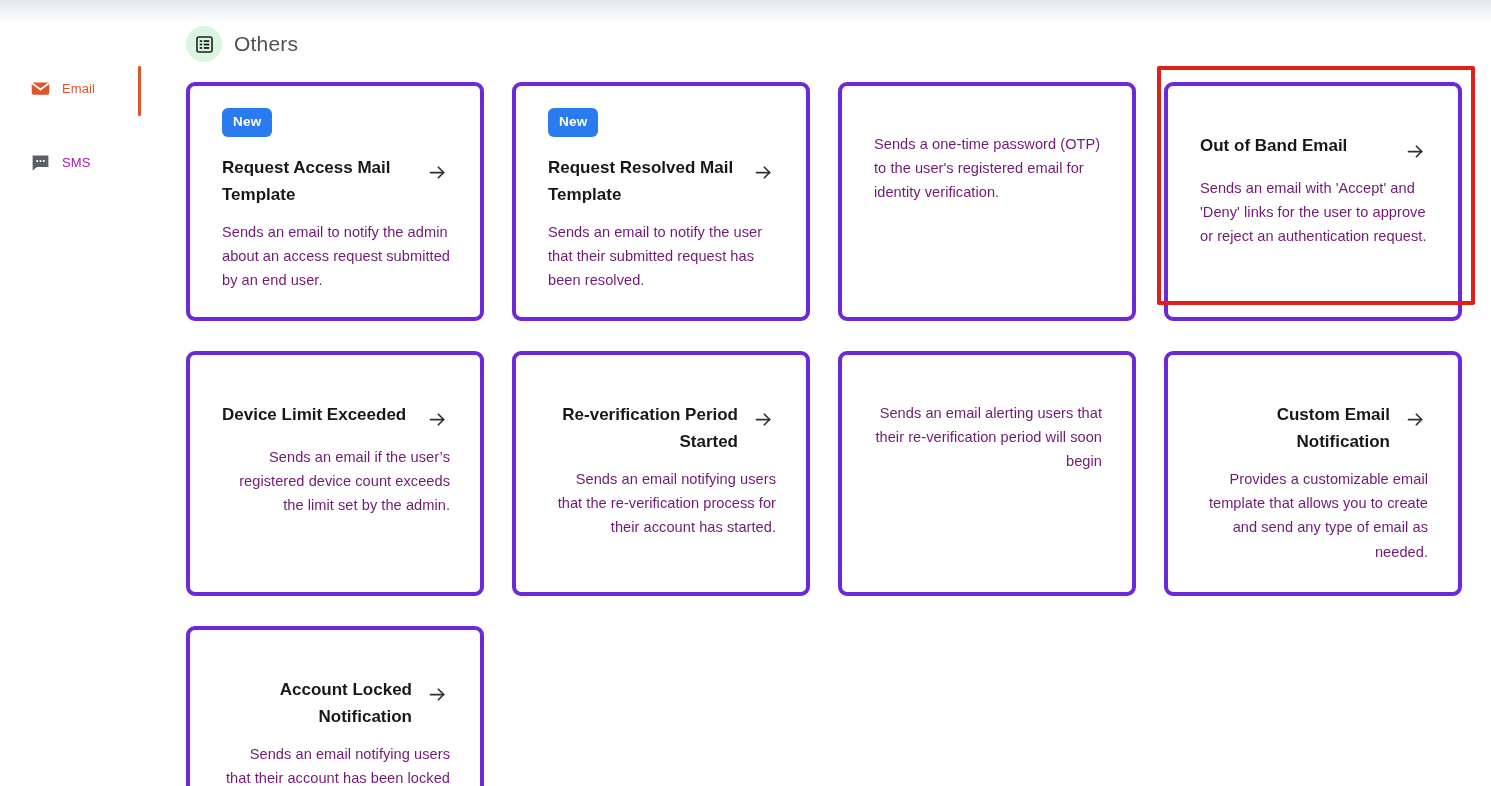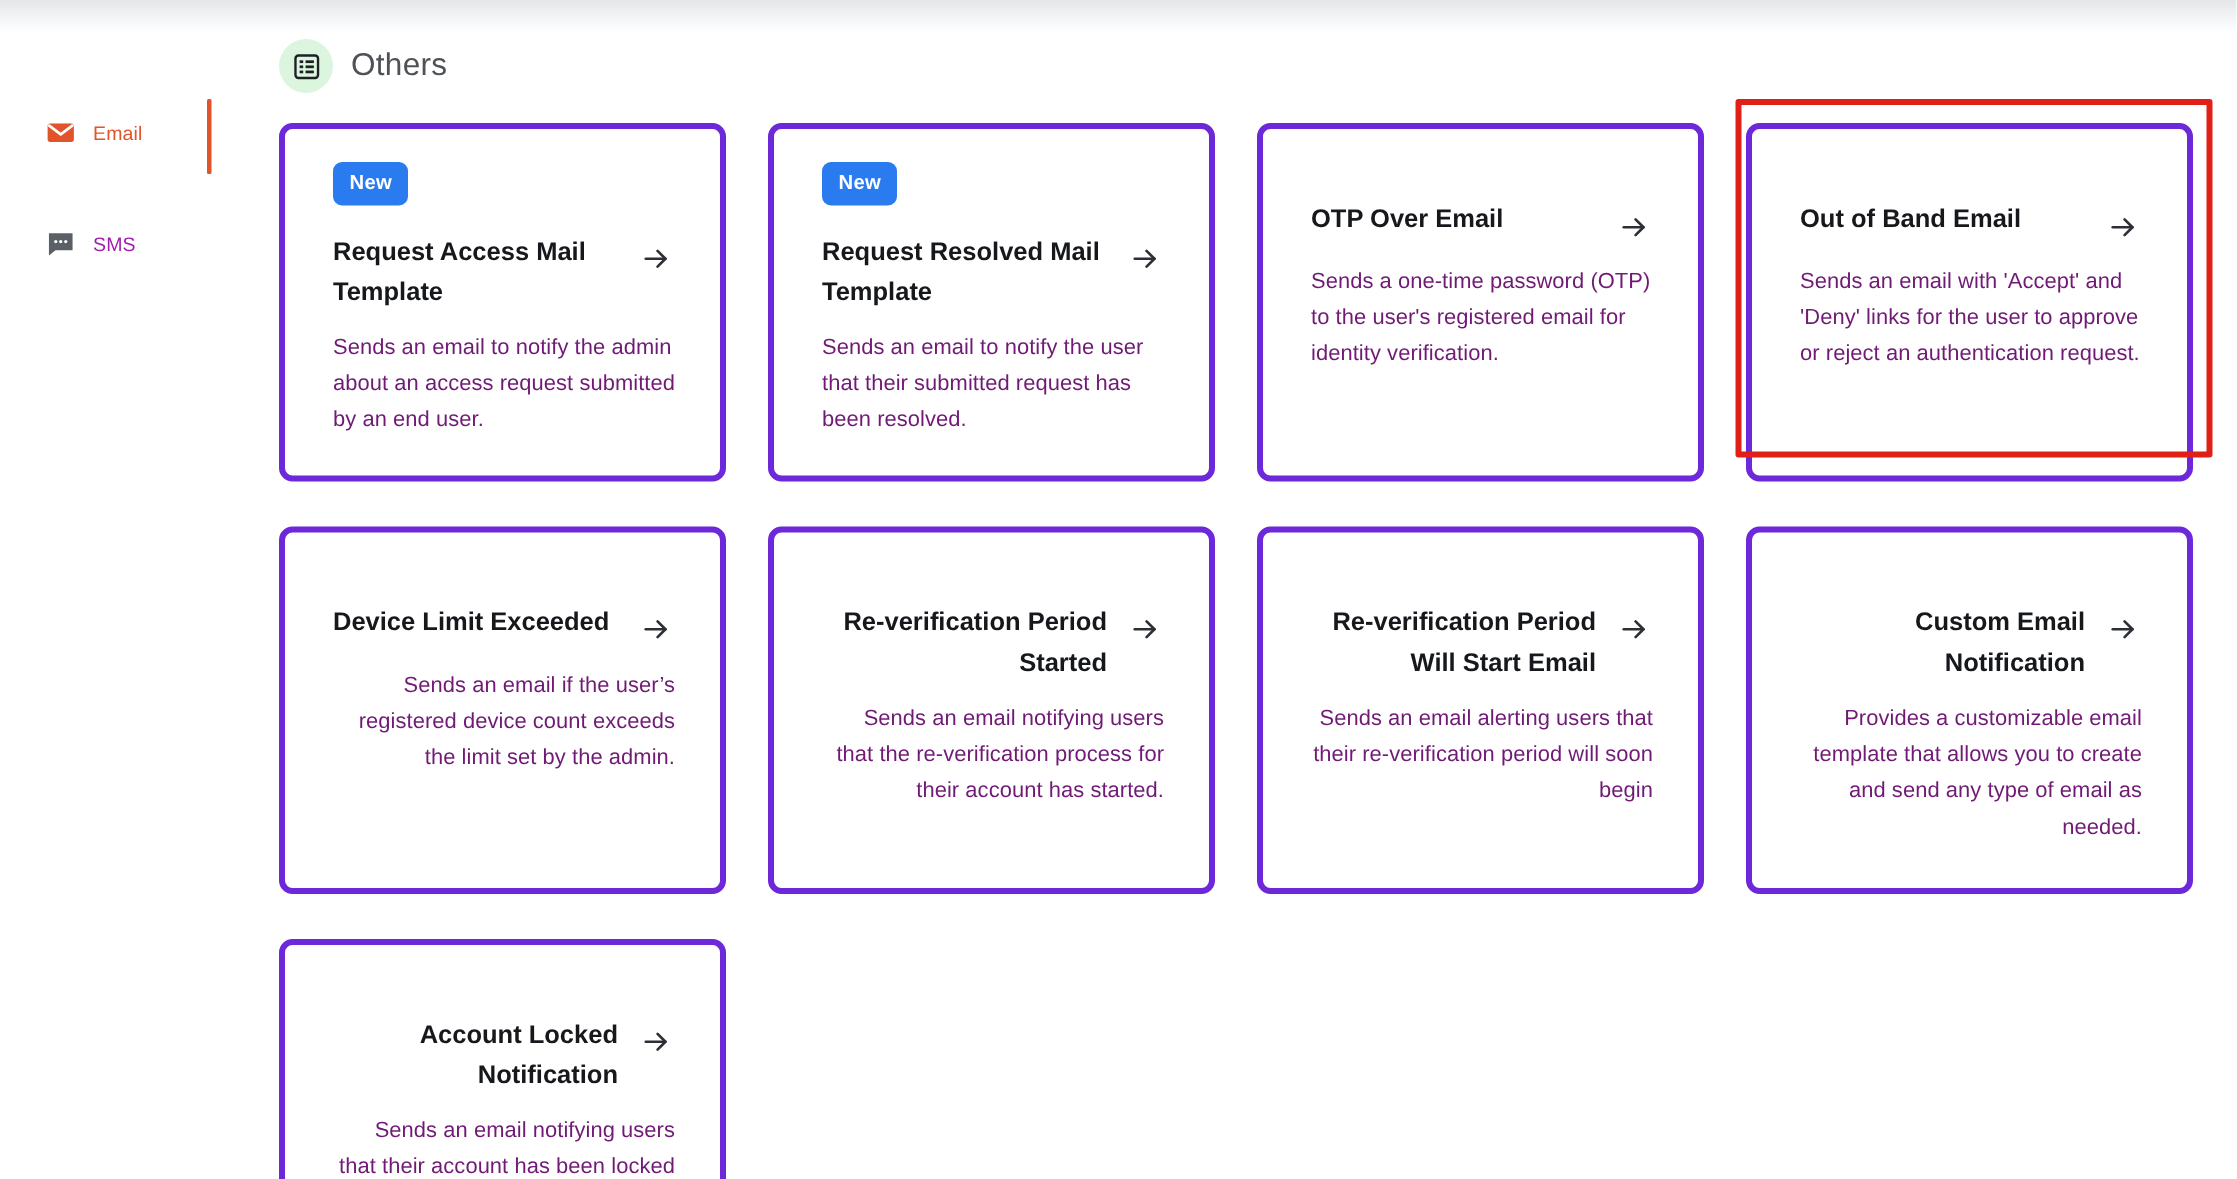--- a/index.html
+++ b/index.html
@@ -285,29 +285,20 @@
             <svg width="21" height="21" viewBox="0 0 24 24" fill="none" stroke="#2c2f35" stroke-width="2" stroke-linecap="round" stroke-linejoin="round">
               <line x1="4" y1="12" x2="19" y2="12"></line>
                 <polyline points="13,6 19,12 13,18"></polyline>
             </svg>
           </span>
         </div>
         <p class="card-desc">Sends an email to notify the user that their submitted request has been resolved.</p>
       </div>
 
       <div class="card nobadge">
-        <div class="card-head">
-          <div class="card-title">OTP Over Email</div>
-          <span class="arrow-btn">
-            <svg width="21" height="21" viewBox="0 0 24 24" fill="none" stroke="#2c2f35" stroke-width="2" stroke-linecap="round" stroke-linejoin="round">
-              <line x1="4" y1="12" x2="19" y2="12"></line>
-                <polyline points="13,6 19,12 13,18"></polyline>
-            </svg>
-          </span>
-        </div>
         <p class="card-desc">Sends a one-time password (OTP) to the user's registered email for identity verification.</p>
       </div>
 
       <div class="card nobadge">
         <div class="card-head">
           <div class="card-title">Out of Band Email</div>
           <span class="arrow-btn">
             <svg width="21" height="21" viewBox="0 0 24 24" fill="none" stroke="#2c2f35" stroke-width="2" stroke-linecap="round" stroke-linejoin="round">
               <line x1="4" y1="12" x2="19" y2="12"></line>
                 <polyline points="13,6 19,12 13,18"></polyline>
@@ -337,29 +328,20 @@
             <svg width="21" height="21" viewBox="0 0 24 24" fill="none" stroke="#2c2f35" stroke-width="2" stroke-linecap="round" stroke-linejoin="round">
               <line x1="4" y1="12" x2="19" y2="12"></line>
                 <polyline points="13,6 19,12 13,18"></polyline>
             </svg>
           </span>
         </div>
         <p class="card-desc">Sends an email notifying users that the re-verification process for their account has started.</p>
       </div>
 
       <div class="card nobadge tall">
-        <div class="card-head">
-          <div class="card-title">Re-verification Period Will Start Email</div>
-          <span class="arrow-btn">
-            <svg width="21" height="21" viewBox="0 0 24 24" fill="none" stroke="#2c2f35" stroke-width="2" stroke-linecap="round" stroke-linejoin="round">
-              <line x1="4" y1="12" x2="19" y2="12"></line>
-                <polyline points="13,6 19,12 13,18"></polyline>
-            </svg>
-          </span>
-        </div>
         <p class="card-desc">Sends an email alerting users that their re-verification period will soon begin</p>
       </div>
 
       <div class="card nobadge tall">
         <div class="card-head">
           <div class="card-title">Custom Email Notification</div>
           <span class="arrow-btn">
             <svg width="21" height="21" viewBox="0 0 24 24" fill="none" stroke="#2c2f35" stroke-width="2" stroke-linecap="round" stroke-linejoin="round">
               <line x1="4" y1="12" x2="19" y2="12"></line>
                 <polyline points="13,6 19,12 13,18"></polyline>

